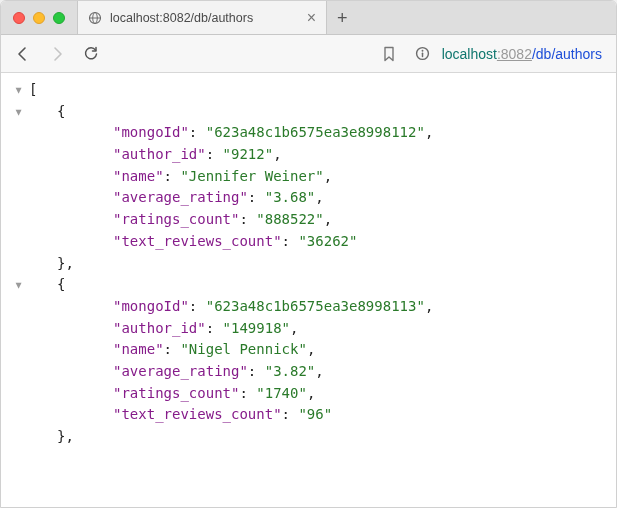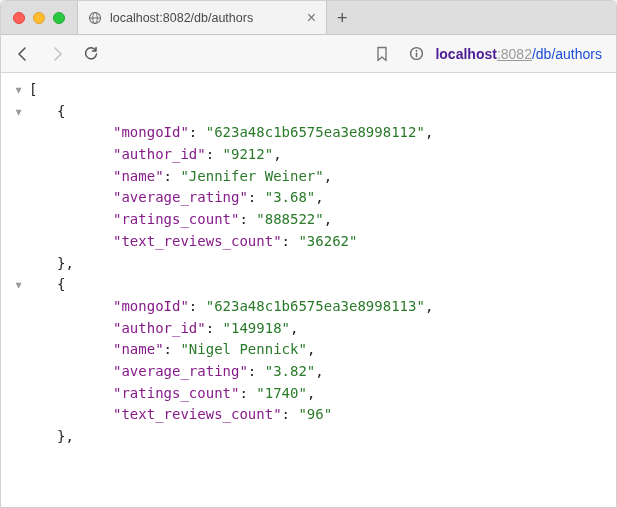--- a/index.html
+++ b/index.html
@@ -92,21 +92,21 @@
     .urlbar {
       flex: 0 0 auto;
       display: flex;
       align-items: center;
       gap: 6px;
       padding: 0 6px 0 2px;
       font-size: 14px;
       color: #222;
       min-width: 200px;
     }
-    .url-host { color: #4c1d95; font-weight: bold; }
+    .url-host { color: #0f766e; }
     .url-port { color: #9a9a9a; text-decoration: underline; }
     .url-path { color: #1d4ed8; }
     .content {
       flex: 1;
       background: #fff;
       font-family: "SFMono-Regular","Menlo","Consolas",monospace;
       font-size: 14px;
       line-height: 1.55;
       color: #222;
       overflow: auto;

